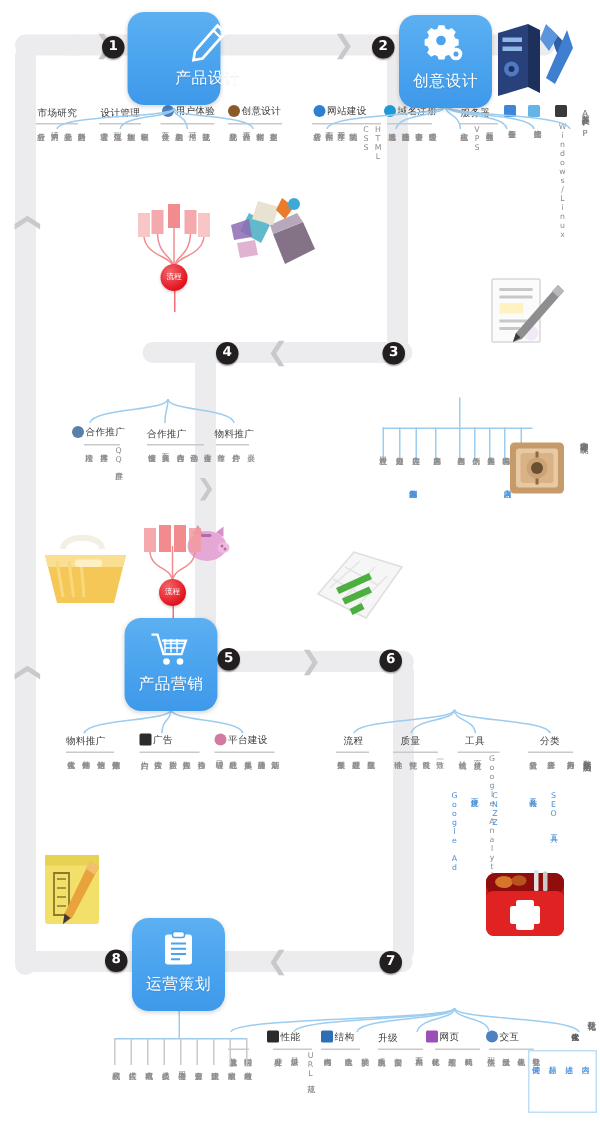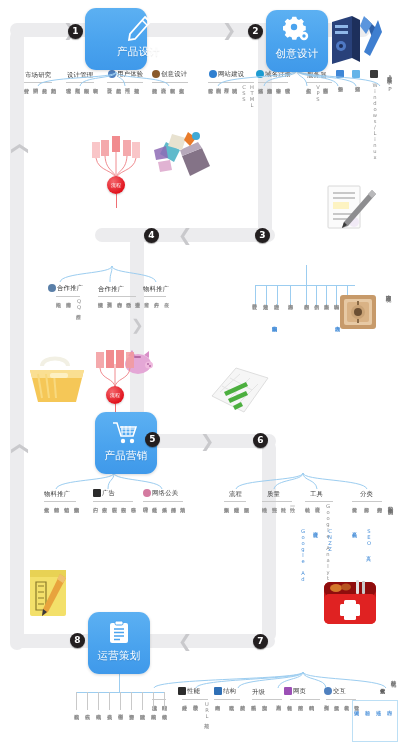--- a/index.html
+++ b/index.html
@@ -397,21 +397,21 @@
   <div class="vtext" style="left:98px;top:298px;">友情链接</div>
   <div class="vtext" style="left:107px;top:298px;">资源互换</div>
   <div class="vtext" style="left:117px;top:298px;">内容合作</div>
   <div class="vtext" style="left:126px;top:298px;">活动合作</div>
   <div class="vtext" style="left:135px;top:298px;">渠道合作</div>
   <div class="vtext" style="left:144px;top:298px;">宣传单</div>
   <div class="vtext" style="left:154px;top:298px;">户外广告</div>
   <div class="vtext" style="left:164px;top:298px;">展会</div>
 
   <div class="badge" style="left:145px;top:432px;">5</div>
-  <div class="node" style="left:83px;top:412px;margin-left:12px;">
+  <div class="node" style="left:83px;top:412px;">
     <span class="glyph">
       <svg width="28" height="25" viewBox="0 0 28 25">
         <path d="M1,3 h4 l4,13 h12 l3,-9 H8" stroke="#fff" stroke-width="1.5" fill="none"></path>
         <path d="M10,6 v9 M14,6 v9 M18,6 v9 M9,9 h14 M9.5,12 h13" stroke="#fff" stroke-width="1"></path>
         <circle cx="11" cy="21" r="2.2" fill="#fff"></circle>
         <circle cx="20" cy="21" r="2.2" fill="#fff"></circle>
       </svg>
     </span>
     <span class="ntitle">产品营销</span>
   </div>
@@ -420,21 +420,21 @@
     <path d="M72,0 C72,8 66,6 66,16" stroke="#9ccdf0" fill="none"></path>
     <path d="M72,0 C72,8 118,6 120,16" stroke="#9ccdf0" fill="none"></path>
   </svg>
   <div class="lv1" style="left:44px;top:490px;">物料推广</div>
   <div class="lv1 ico" style="left:93px;top:489px;">
     <span class="dot" style="background:#2b2b2b;border-radius:1px;"></span>
     <span>广告</span>
   </div>
   <div class="lv1 ico" style="left:143px;top:489px;">
     <span class="dot" style="background:#d47aa0;border-radius:50%;"></span>
-    <span>网络公关</span>
+    <span>平台建设</span>
   </div>
   <div class="tickbar" style="left:44px;top:501px;width:32px;"></div>
   <div class="tickbar" style="left:93px;top:501px;width:40px;"></div>
   <div class="tickbar" style="left:143px;top:501px;width:40px;"></div>
   <div class="vtext" style="left:44px;top:503px;">搜索优化</div>
   <div class="vtext" style="left:54px;top:503px;">邮件营销</div>
   <div class="vtext" style="left:64px;top:503px;">短信营销</div>
   <div class="vtext" style="left:74px;top:503px;">数据库营销</div>
   <div class="vtext" style="left:93px;top:503px;">门户广告</div>
   <div class="vtext" style="left:102px;top:503px;">搜索广告</div>

